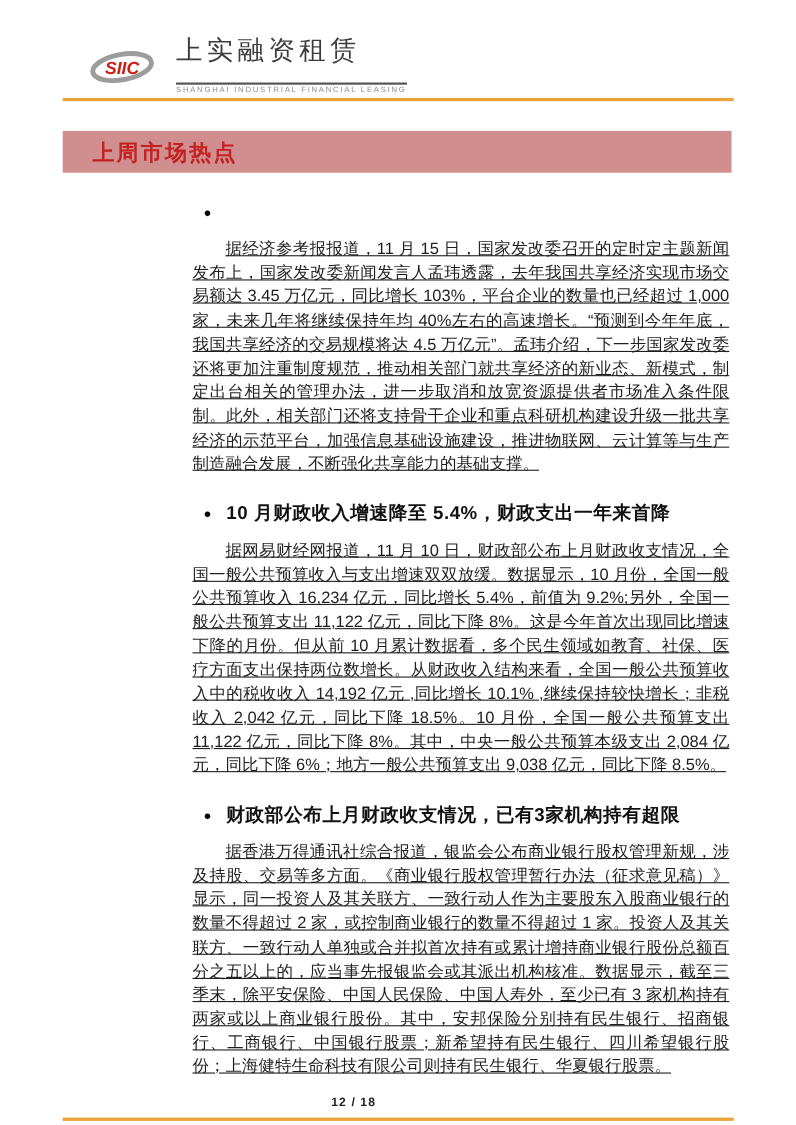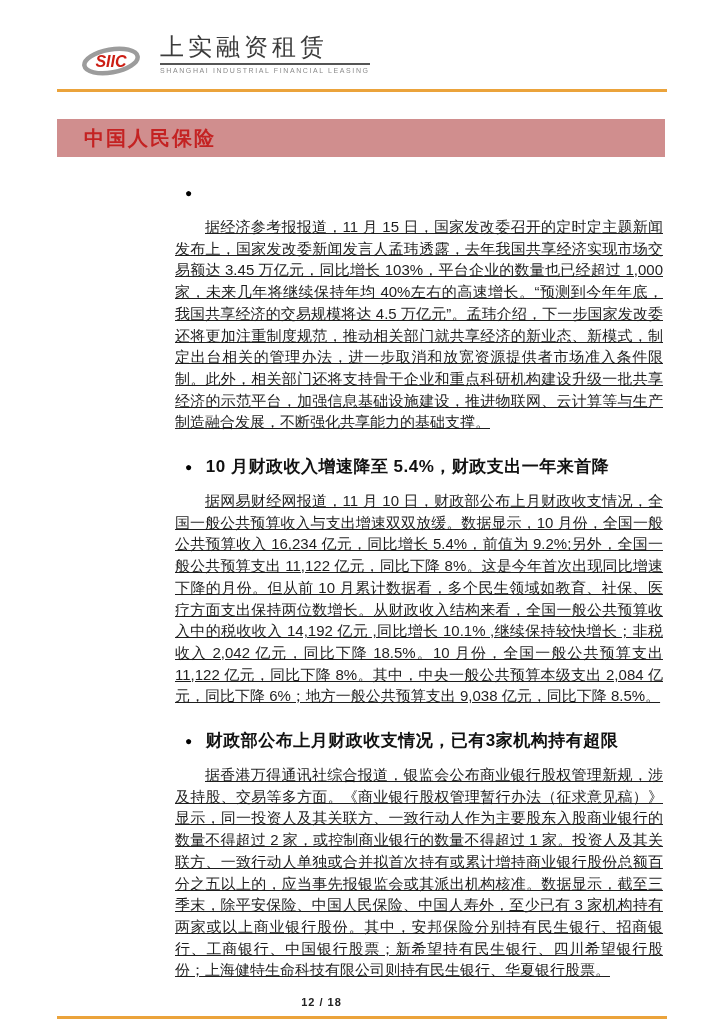--- a/index.html
+++ b/index.html
@@ -11,21 +11,21 @@
     overflow:hidden;
     margin:0 auto;
   }
   
   .logo-row{position:absolute;top:34px;left:82px;display:flex;align-items:flex-start;gap:20px;}
   .logo-mark{position:relative;width:58px;height:34px;margin-top:10px;flex:0 0 auto;}
   .logo-mark svg{display:block;}
   .logo-text{display:flex;flex-direction:column;}
   .logo-cn{
     font-size:24px;color:#3c3c3c;font-weight:500;letter-spacing:4px;
-    border-bottom:2px solid #555;padding-bottom:3px;line-height:26px;white-space:nowrap;
+    border-bottom:2px solid #555;padding-bottom:15px;line-height:26px;white-space:nowrap;
   }
   .logo-en{font-size:7px;color:#8a8a8a;letter-spacing:1.6px;margin-top:2px;white-space:nowrap;}
   .rule{position:absolute;left:57px;width:610px;height:3px;background:#EBA33B;}
   .rule-top{top:89px;}
   .rule-bottom{top:1016px;}
   
   .banner{
     position:absolute;top:119px;left:57px;width:608px;height:38px;
     background:#D08E8E;display:flex;align-items:center;
   }
@@ -67,21 +67,21 @@
     <div class="logo-text">
       <div class="logo-cn">上实融资租赁</div>
       <div class="logo-en">SHANGHAI INDUSTRIAL FINANCIAL LEASING</div>
     </div>
   </div>
 
   <div class="rule rule-top"></div>
   <div class="rule rule-bottom"></div>
 
   <div class="banner">
-    <span class="banner-label">中国人民保险</span>
+    <span class="banner-label">上周市场热点</span>
   </div>
 
   <div class="content">
 
     <div class="sec sec-0">
       <div class="headline">
         <span class="bullet">●</span>
       </div>
       <div class="body-text">据经济参考报报道，11 月 15 日，国家发改委召开的定时定主题新闻发布上，国家发改委新闻发言人孟玮透露，去年我国共享经济实现市场交易额达 3.45 万亿元，同比增长 103%，平台企业的数量也已经超过 1,000 家，未来几年将继续保持年均 40%左右的高速增长。“预测到今年年底，我国共享经济的交易规模将达 4.5 万亿元”。孟玮介绍，下一步国家发改委还将更加注重制度规范，推动相关部门就共享经济的新业态、新模式，制定出台相关的管理办法，进一步取消和放宽资源提供者市场准入条件限制。此外，相关部门还将支持骨干企业和重点科研机构建设升级一批共享经济的示范平台，加强信息基础设施建设，推进物联网、云计算等与生产制造融合发展，不断强化共享能力的基础支撑。</div>
     </div>

